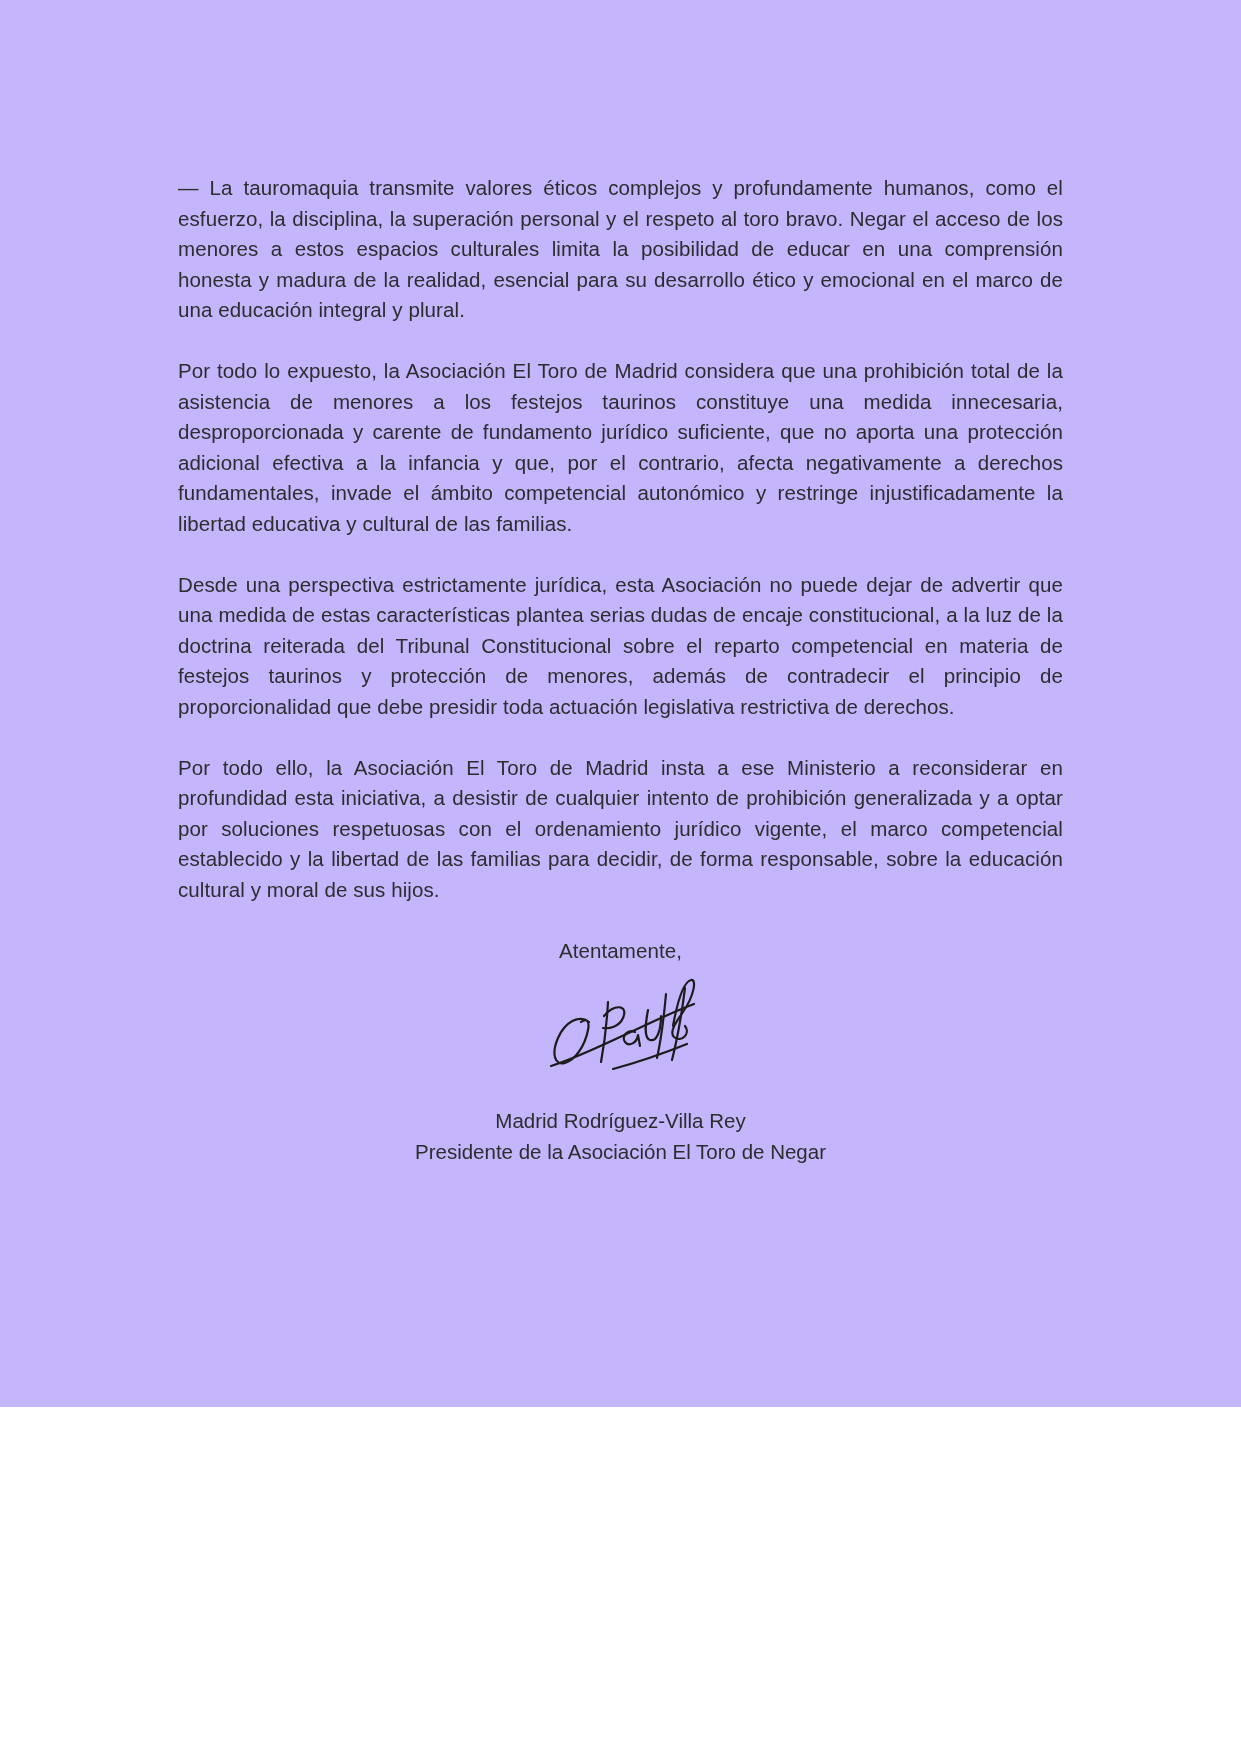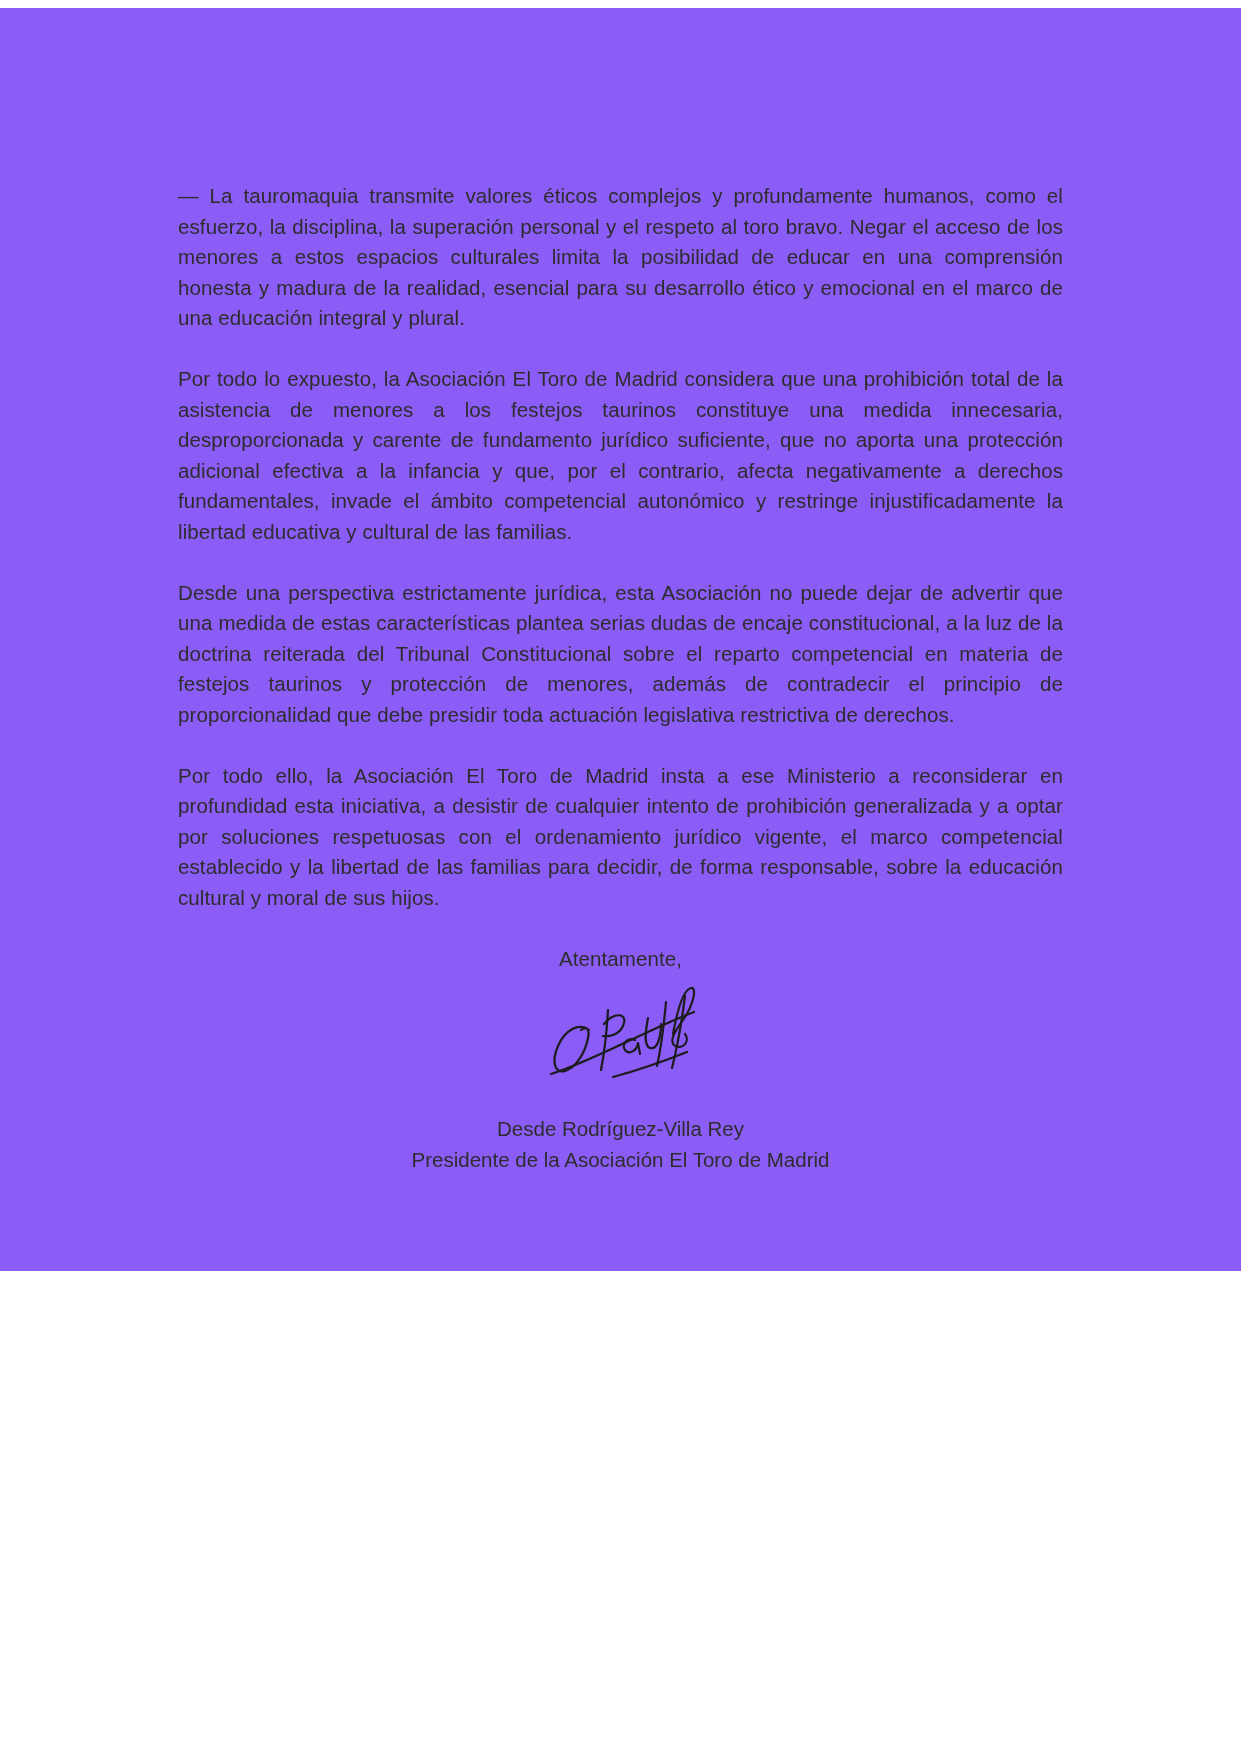--- a/index.html
+++ b/index.html
@@ -3,26 +3,25 @@
 <meta charset="utf-8">
 <style>
   html, body {
     margin: 0;
     padding: 0;
     background: #ffffff;
   }
   .page {
     position: relative;
     width: 1241px;
-    height: 1263px;
-    background: #8b5cf6;
+    height: 1407px;
+    background: #c4b5fd;
     overflow: hidden;
     font-family: "Liberation Sans", "DejaVu Sans", sans-serif;
     color: #2d2d2d;
-    margin-top: 8px;
   }
   .content {
     position: absolute;
     left: 178px;
     top: 173px;
     width: 885px;
   }
   .para {
     margin: 0 0 30.5px 0;
     font-size: 20.5px;
@@ -83,17 +82,17 @@
         <path d="M121,28 C119,50 116,74 112,92"></path>
 
         <path d="M128,60 C132,38 138,16 146,14 C152,13 149,30 138,46 C131,56 124,66 129,71 C136,77 146,68 140,60"></path>
         <path d="M140,22 C137,46 132,74 127,94"></path>
 
         <path d="M6,100 C46,88 106,54 149,38"></path>
         <path d="M68,103 C94,96 122,86 142,78"></path>
       </svg>
     </div>
 
-    <div class="sig-name">Desde Rodríguez-Villa Rey</div>
-    <div class="sig-title">Presidente de la Asociación El Toro de Madrid</div>
+    <div class="sig-name">Madrid Rodríguez-Villa Rey</div>
+    <div class="sig-title">Presidente de la Asociación El Toro de Negar</div>
 
   </div>
 </div>
 
 </body></html>

